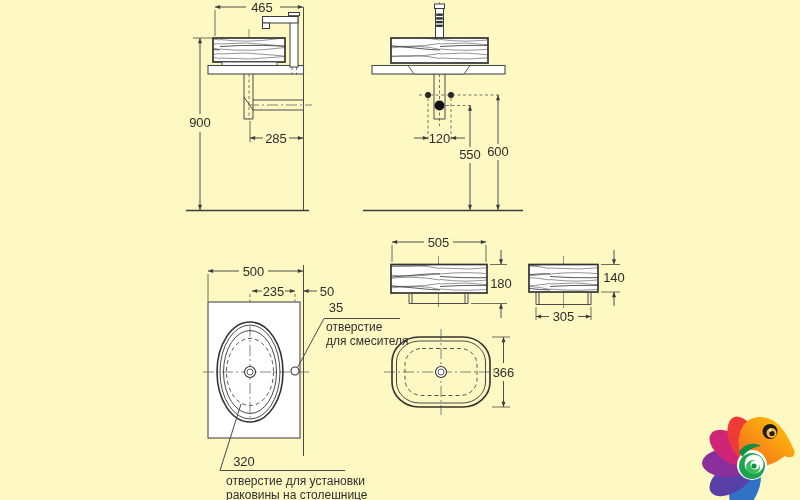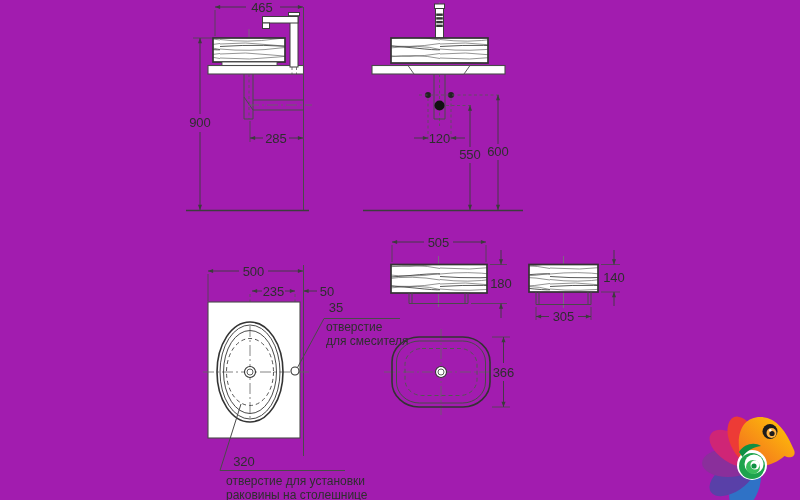--- a/index.html
+++ b/index.html
@@ -1,16 +1,16 @@
 <!DOCTYPE html>
 <html><head>
 <meta charset="utf-8">
 <style>
   html,body{margin:0;padding:0;background:#ffffff;}
-  .canvas{position:relative;width:800px;height:500px;background:#a21caf;overflow:hidden;
+  .canvas{position:relative;width:800px;height:500px;background:#fef9c3;overflow:hidden;
           font-family:"Liberation Sans",sans-serif;}
   svg{display:block;}
   svg text{font-family:"Liberation Sans",sans-serif;fill:#2e2e2e;}
   .dim{font-size:13px;}
   .note{font-size:12px;}
   .thin{stroke:#4a4a4a;stroke-width:1;fill:none;}
   .cl{stroke:#777;stroke-width:0.8;fill:none;}
   .dash{stroke:#555;stroke-width:0.8;fill:none;stroke-dasharray:3,2.5;}
   .cline{stroke:#666;stroke-width:0.8;fill:none;stroke-dasharray:11,3,2,3;}
   .dimline{stroke:#3c3c3c;stroke-width:0.9;fill:none;}

